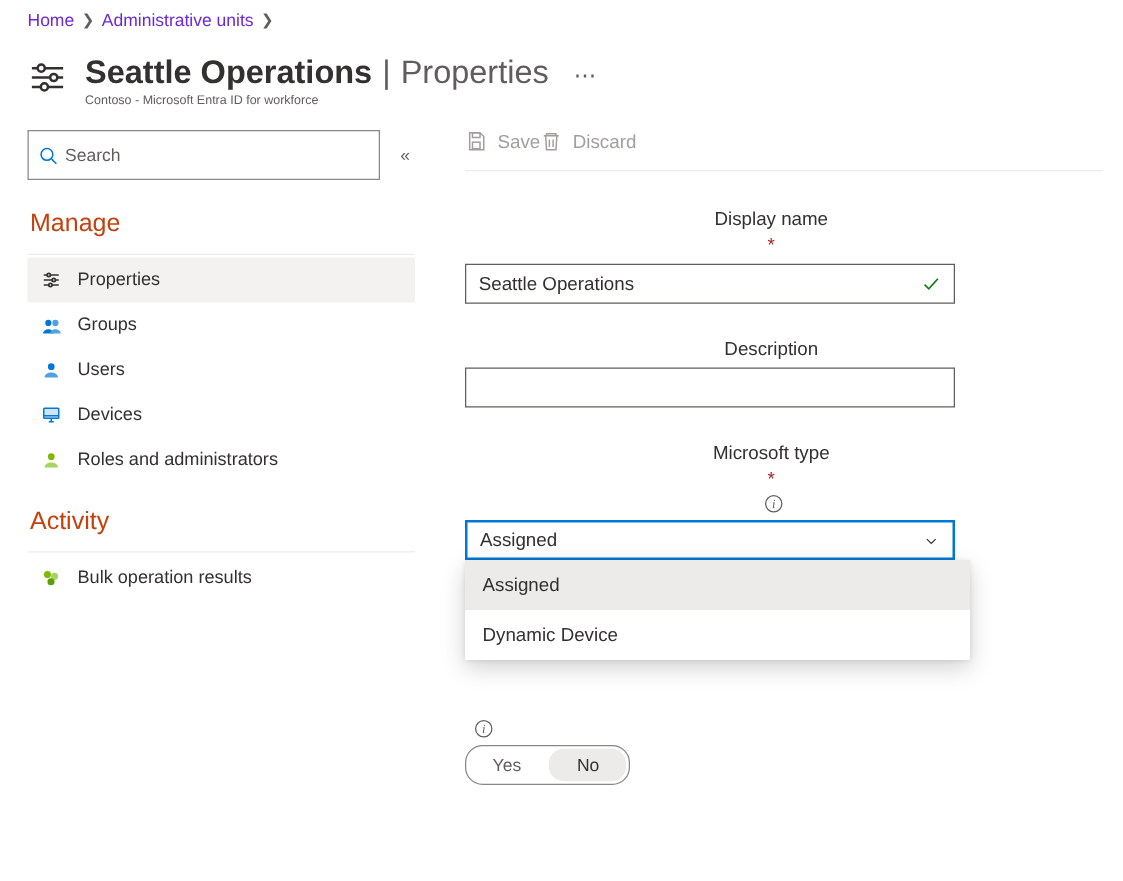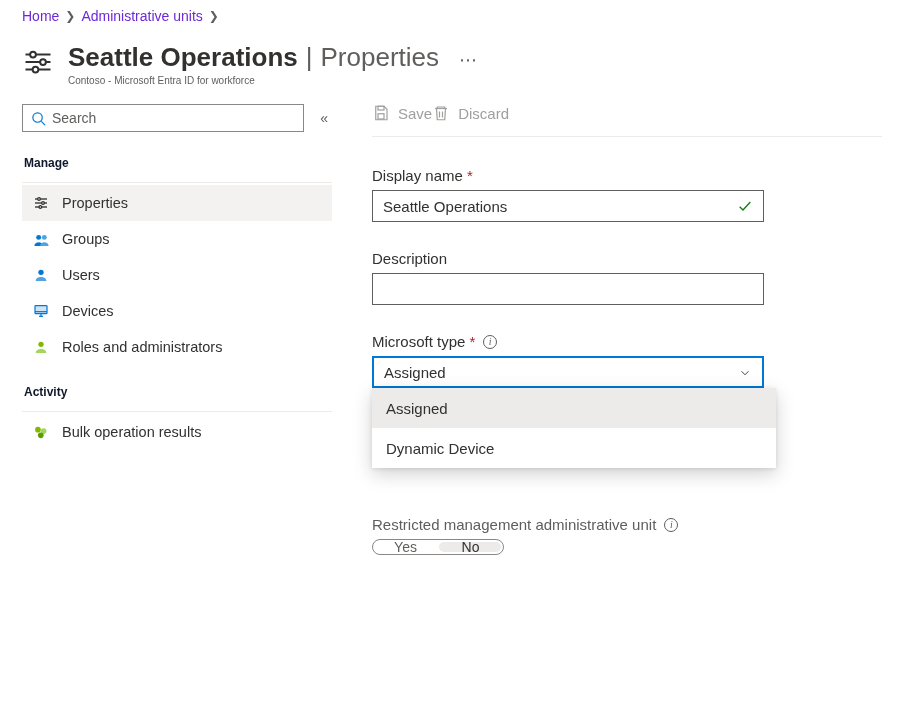--- a/index.html
+++ b/index.html
@@ -53,36 +53,36 @@
   .right {
     flex:1;
     padding: 8px 36px 0 40px;
     position: relative;
   }
 
   
   .search-row { display:flex; align-items:center; gap:12px; margin-bottom:18px;}
   .search-box {
     flex:1;
-    height: 28px;
+    height: 40px;
     border:1px solid #8a8886;
     display:flex; align-items:center;
     padding: 0 8px;
     gap:6px;
   }
   .search-box input {
     border:none; outline:none; flex:1; font-size:14px; background:transparent;
     font-family: inherit;
   }
   .search-box input::placeholder { color:#605e5c; }
   .collapse-chevron { color:#605e5c; cursor:pointer; font-size:14px; padding:0 4px;}
 
   
   .nav-section-title {
-    font-weight:700; font-size:12px; color:#0f172a;
+    font-weight:400; font-size:20px; color:#c2410c;
     padding: 6px 0 8px 2px;
   }
   .nav-divider {
     border:none; border-top:1px solid #edebe9; margin: 4px 0 2px 0;
   }
   .nav-item {
     display:flex; align-items:center; gap:12px;
     height:36px; padding: 0 10px;
     cursor:pointer;
     font-size:14.5px;
@@ -101,21 +101,21 @@
   }
   .cmd-btn {
     display:flex; align-items:center; gap:8px;
     color:#a19f9d; cursor:pointer;
     font-size:15px;
   }
   .cmd-btn svg { stroke:#a19f9d; fill:none;}
 
   
   .field { margin-bottom: 28px; }
-  .field-label { font-size: 15px; color:#323130; margin-bottom:6px; display:flex; align-items:center; gap:4px;}
+  .field-label { font-size: 15px; color:#323130; margin-bottom:6px; display:flex; align-items:center; gap:4px;flex-direction:column;}
   .req { color:#a4262c; }
   .info-icon {
     width:14px; height:14px; border:1px solid #605e5c; border-radius:50%;
     display:inline-flex; align-items:center; justify-content:center;
     font-size:10px; color:#605e5c; font-style:italic; font-family:serif;
     margin-left:4px; cursor:pointer;
   }
   .text-input, .select-input {
     width: 392px; height:32px;
     border:1px solid #605e5c;
@@ -139,21 +139,21 @@
   }
   .dropdown-option {
     height:40px; display:flex; align-items:center; padding:0 14px;
     font-size:15px; cursor:pointer;
   }
   .dropdown-option.selected { background:#edebe9; }
 
   
   .ghost-label { font-size:15px; color:#605e5c; margin-top: 128px; margin-bottom:6px; display:flex; align-items:center;}
   .toggle-pill {
-    width:132px; height:16px; border:1px solid #8a8886; border-radius:14px;
+    width:132px; height:32px; border:1px solid #8a8886; border-radius:14px;
     display:flex; align-items:center; position:relative;
     color:#605e5c; font-size:14px;
   }
   .toggle-pill .opt { flex:1; text-align:center; z-index:1;}
   .toggle-pill .thumb {
     position:absolute; right:2px; top:2px; bottom:2px;
     width:62px; background:#edebe9; border-radius:12px;
   }
 </style>
 </head>
@@ -334,21 +334,20 @@
           <polyline points="6,9 12,15 18,9"></polyline>
         </svg>
       </div>
       <div class="dropdown">
         <div class="dropdown-option selected">Assigned</div>
         <div class="dropdown-option">Dynamic Device</div>
       </div>
     </div>
 
     <div class="ghost-label">
-      <span>Restricted management administrative unit</span>
       <span class="info-icon" style="margin-left:8px;">i</span>
     </div>
     <div class="toggle-pill">
       <div class="thumb"></div>
       <div class="opt">Yes</div>
       <div class="opt" style="color:#323130;">No</div>
     </div>
   </div>
 </div>
 

